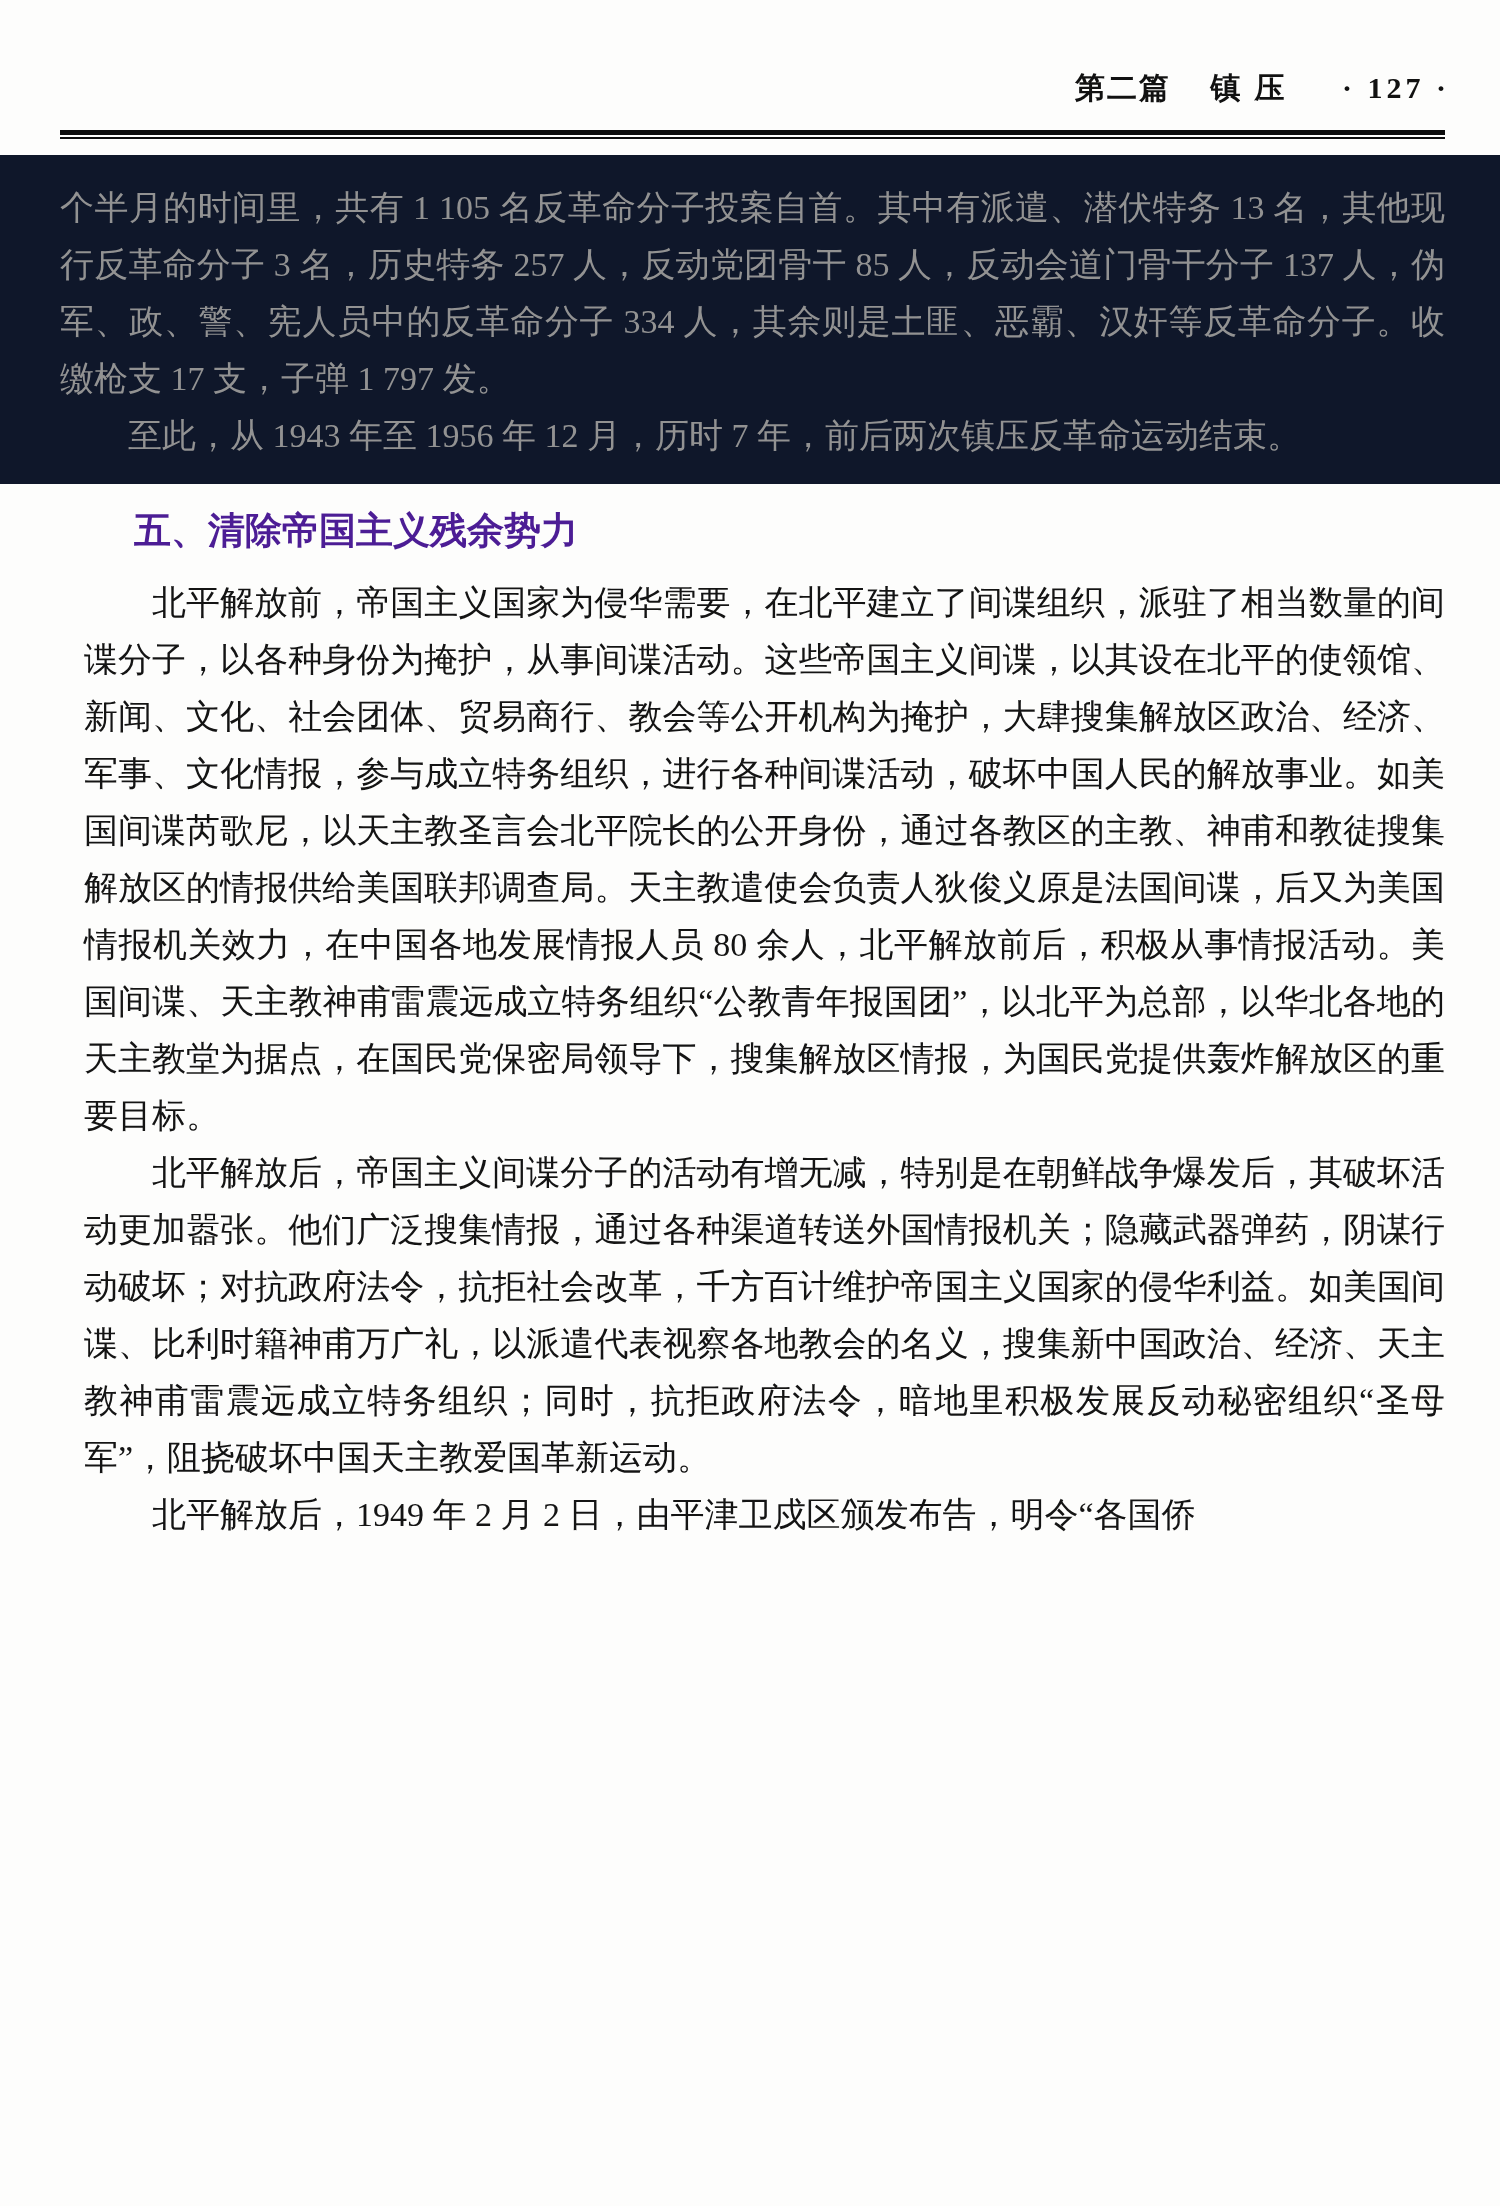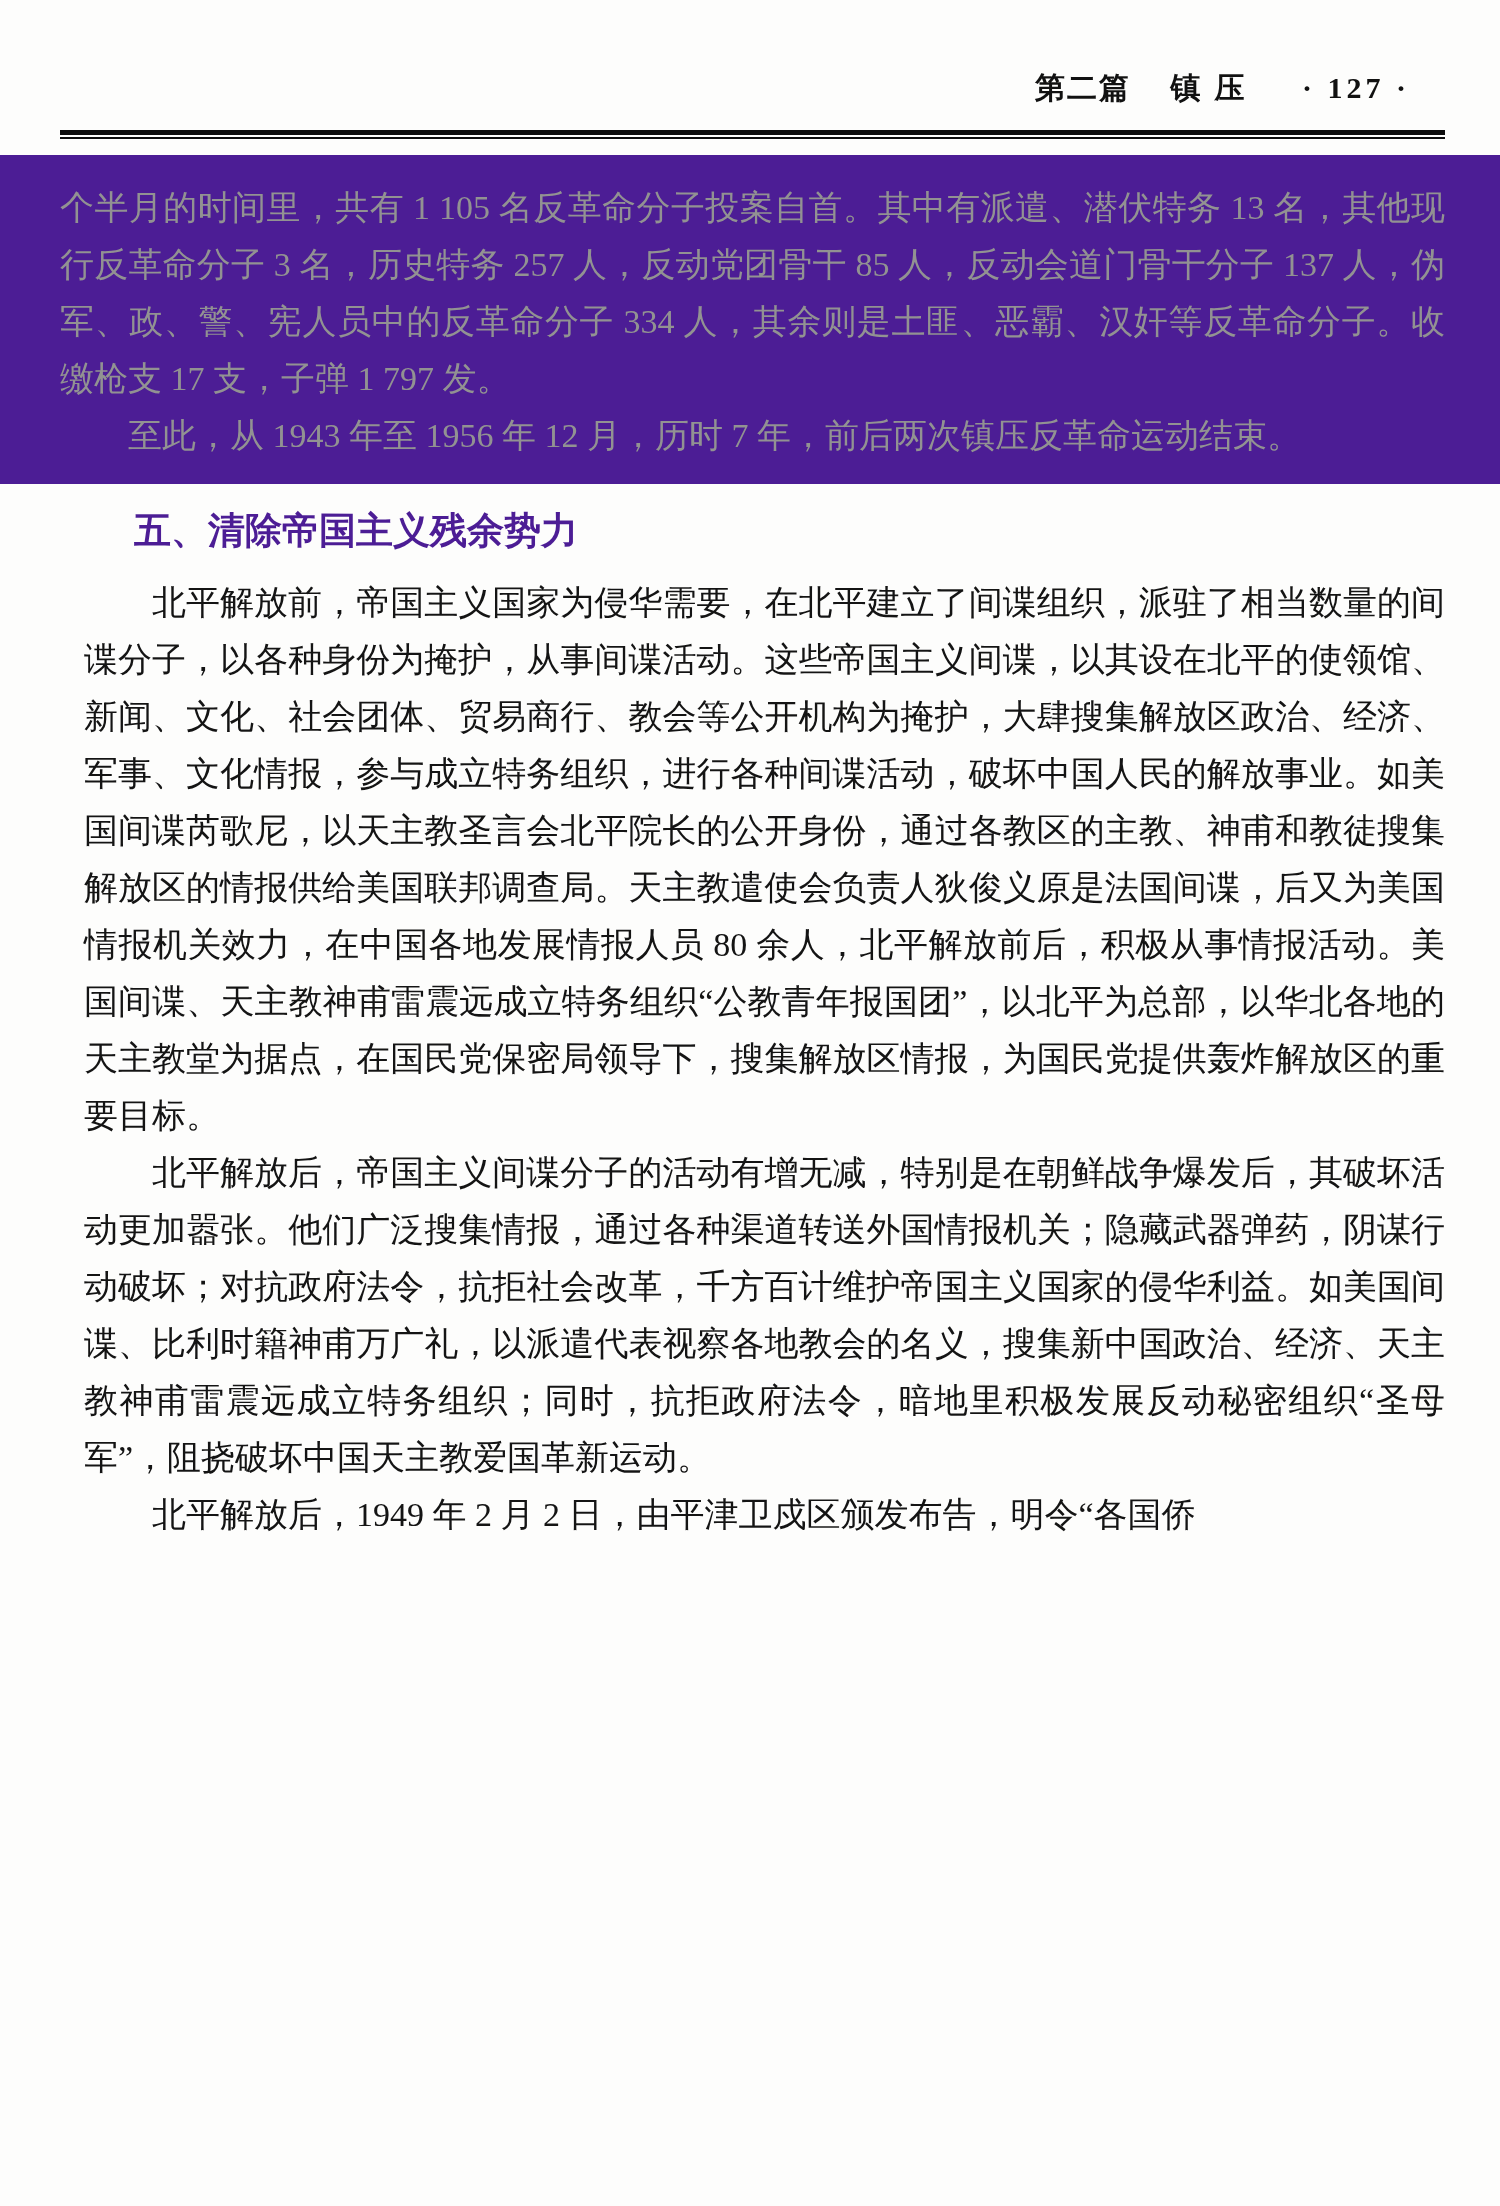--- a/index.html
+++ b/index.html
@@ -11,40 +11,40 @@
     margin: 0 auto;
     background: #fdfdfc;
     font-family: "Liberation Serif", "DejaVu Serif", serif;
     color: #161616;
     overflow: hidden;
     box-sizing: border-box;
   }
   
   .running-head {
     padding-top: 70px;
-    padding-right: 90px;
+    padding-right: 50px;
     text-align: right;
     font-weight: bold;
     font-size: 30px;
     line-height: 36px;
     color: #111;
     letter-spacing: 2px;
     white-space: nowrap;
   }
   .running-head .part-label { margin-right: 30px; }
   .running-head .part-title { margin-right: 34px; letter-spacing: 14px; }
   .running-head .page-marker { letter-spacing: 4px; }
   
   .head-rule { margin: 24px 55px 0 60px; }
   .head-rule .thick { height: 5px; background: #0d0d0d; }
   .head-rule .thin  { height: 2px; background: #0d0d0d; margin-top: 2px; }
   
   .carryover {
     margin-top: 16px;
-    background: #4c1d95;
+    background: #0f172a;
     color: #929292;
     padding: 24px 55px 20px 60px;
     font-size: 34px;
     line-height: 57px;
     text-align: justify;
   }
   .carryover p { margin: 0; }
   .carryover p.indent { text-indent: 2em; }
   
   .section-heading {

